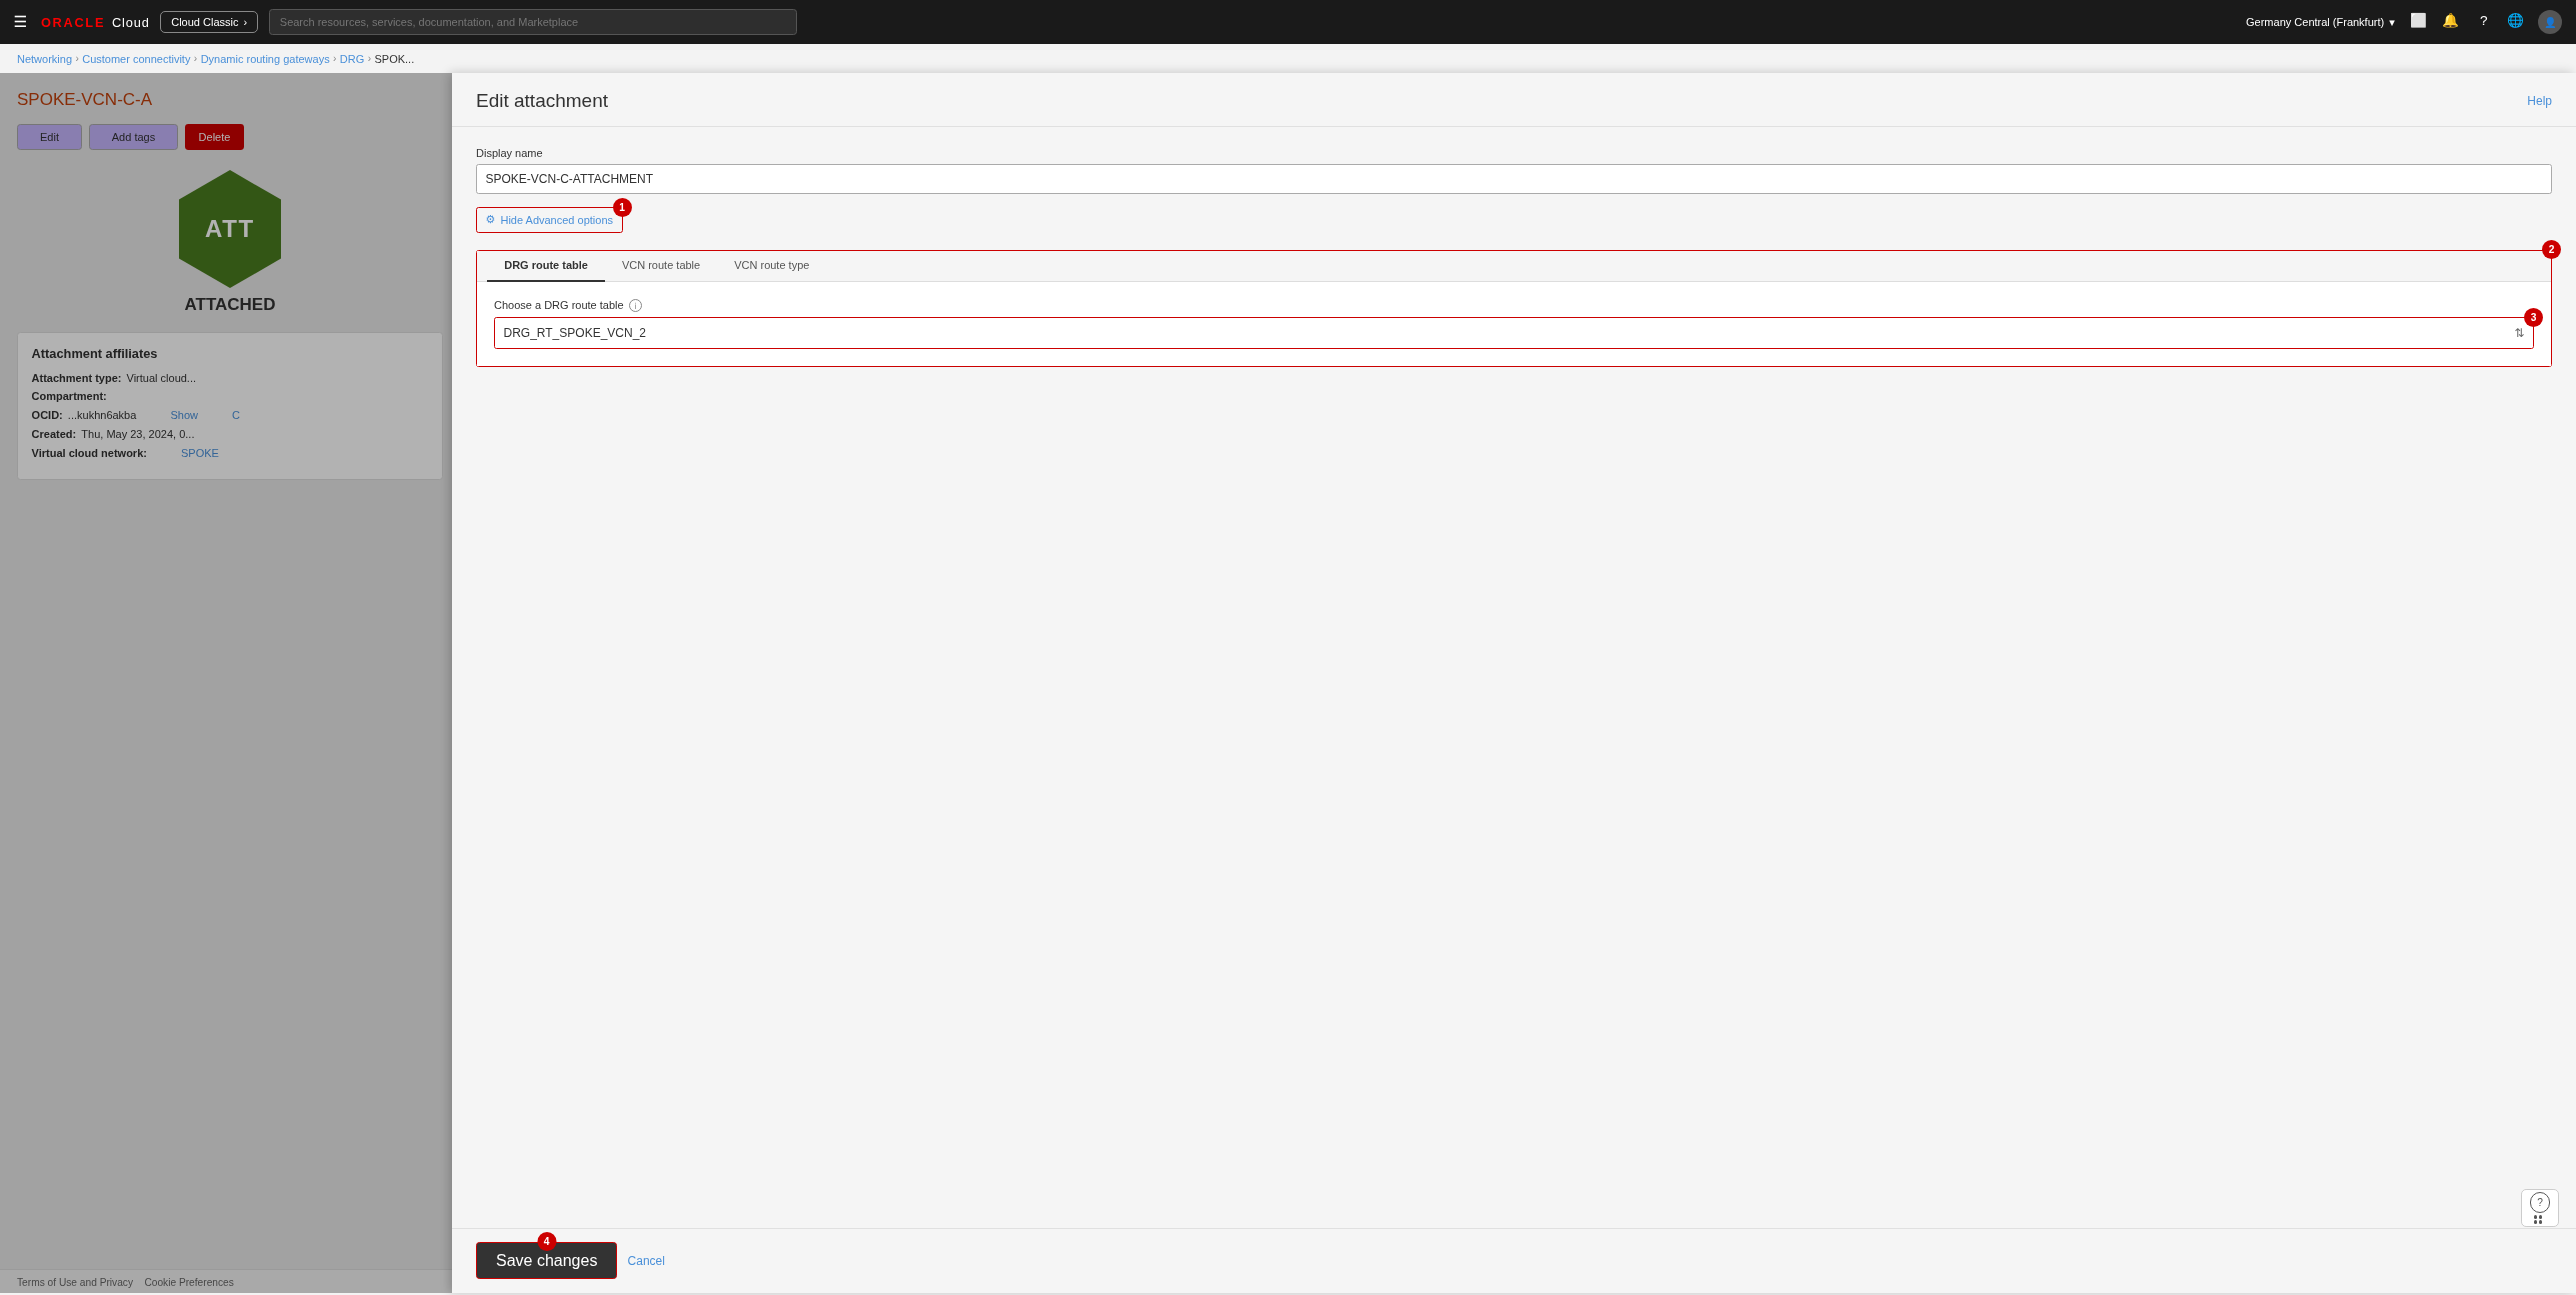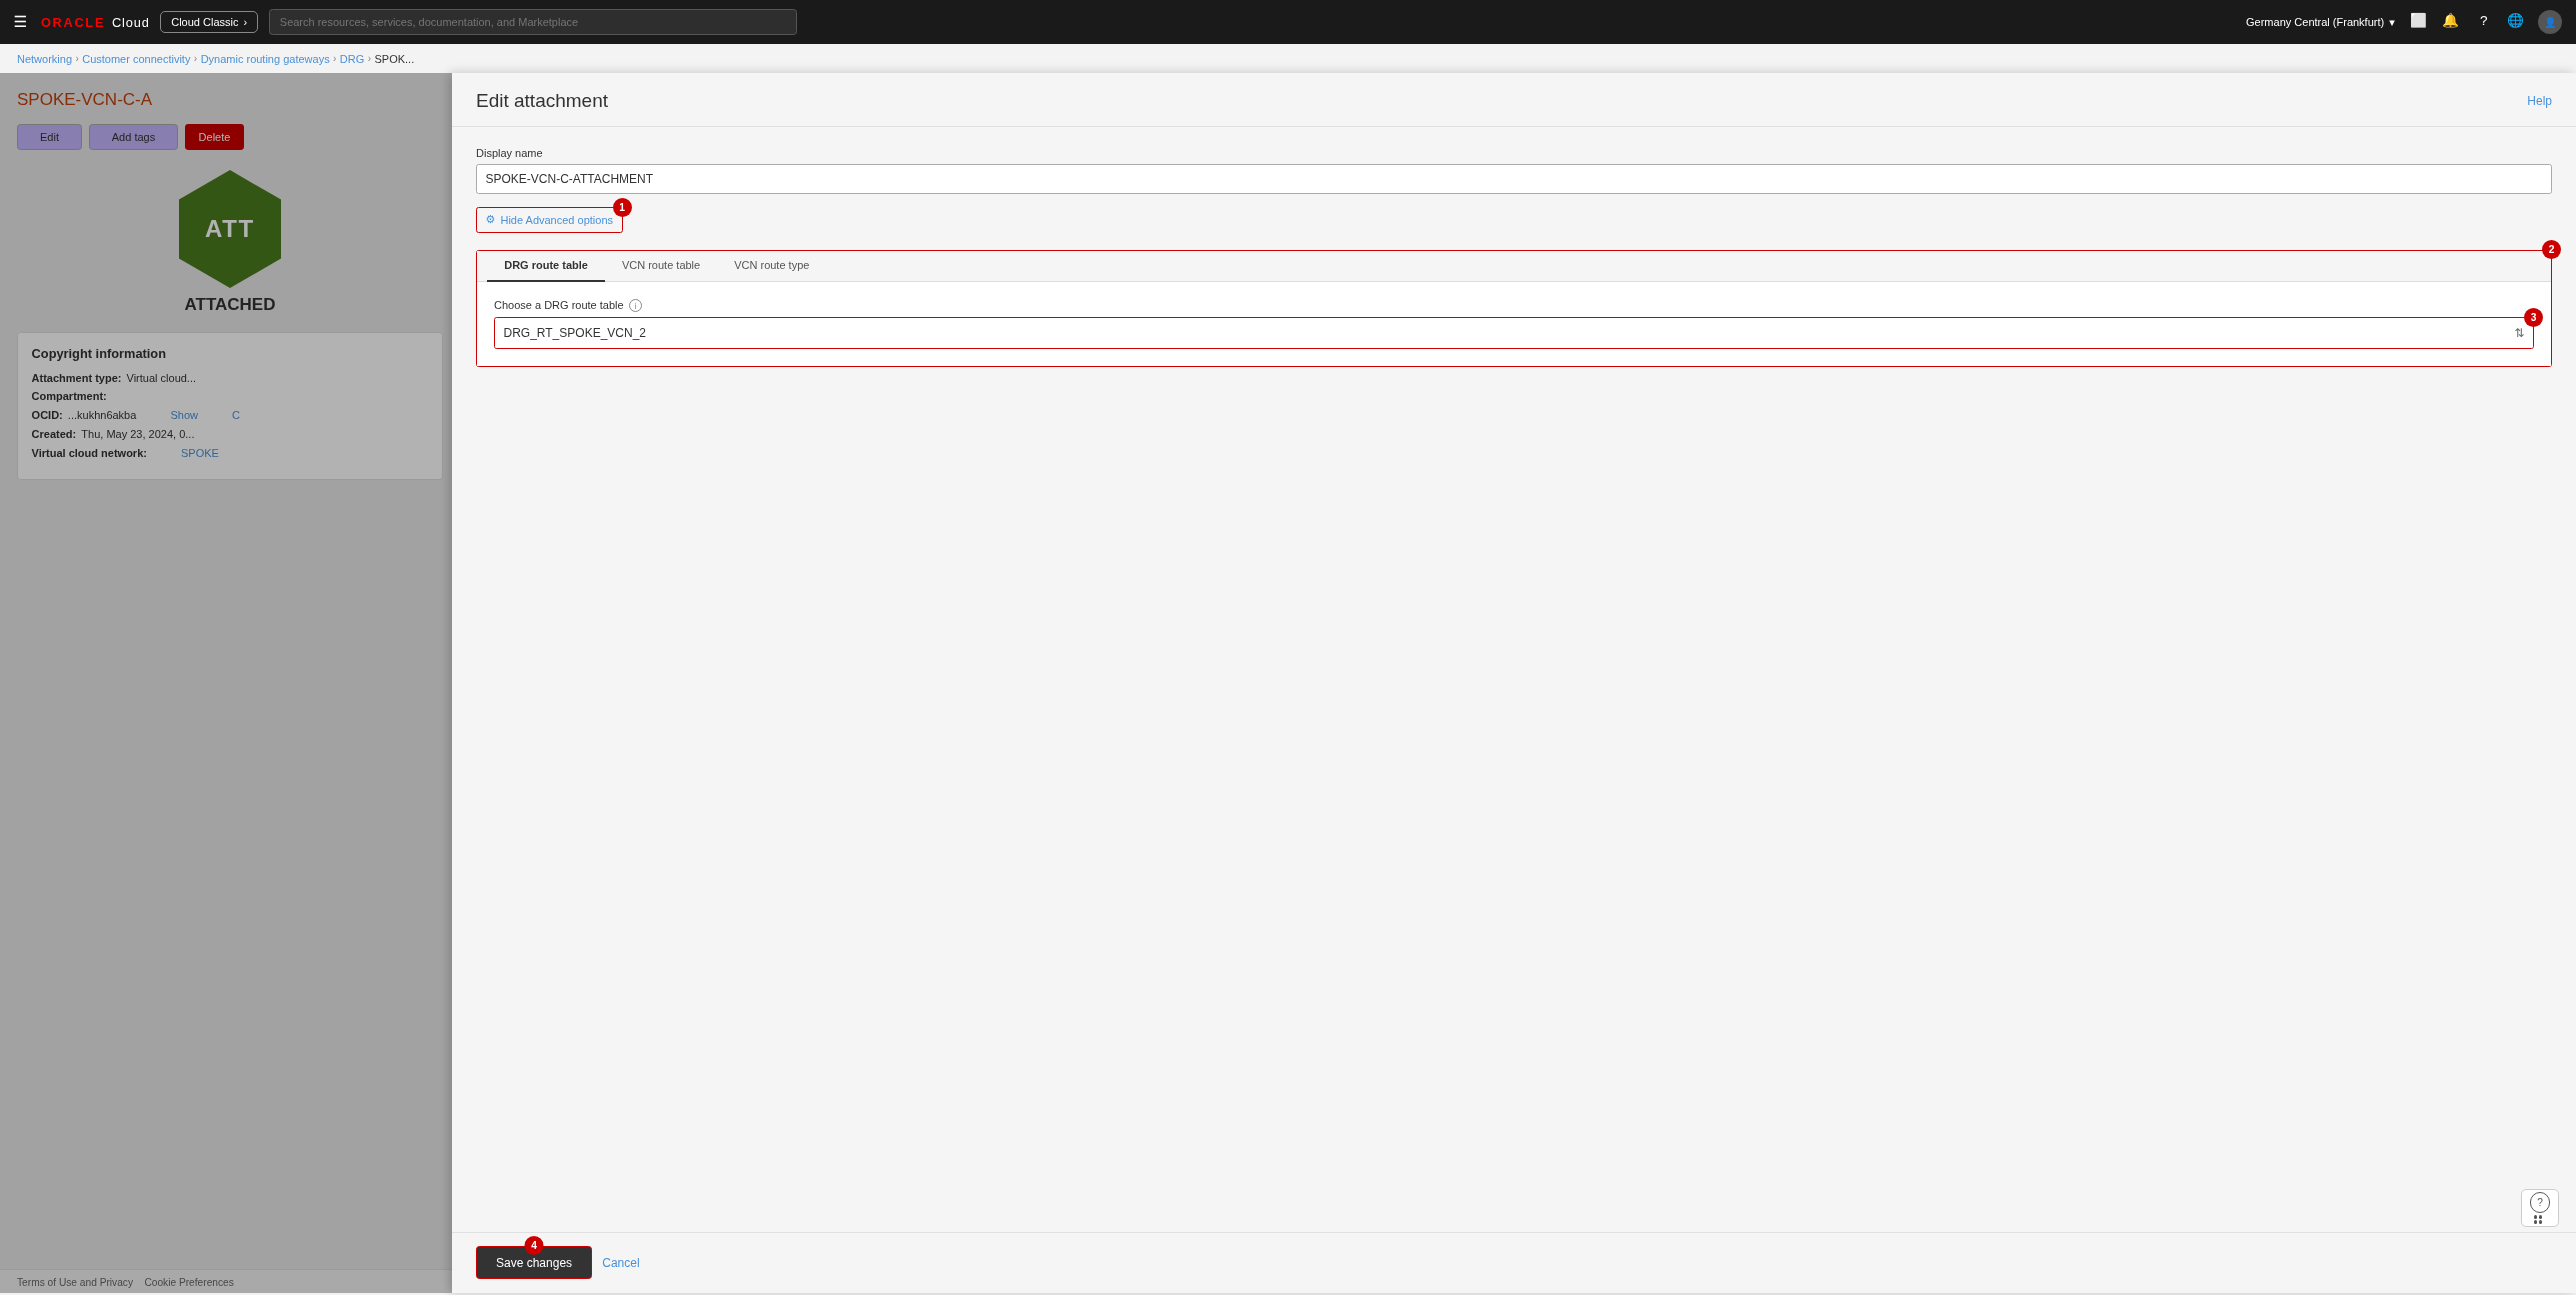--- a/index.html
+++ b/index.html
@@ -317,21 +317,21 @@
       border-radius: 50%;
       display: flex; align-items: center; justify-content: center;
       font-size: 10.2px; font-weight: 700;
     }
     .save-btn {
       background: #333;
       color: #fff;
       border: 1.7px solid #c00;
       padding: 8.5px 19px;
       border-radius: 3.4px;
-      font-size: 12px;
+      font-size: 16px;
       cursor: pointer;
     }
     .cancel-btn {
       background: transparent;
       border: none;
       color: #4a90d9;
       font-size: 12px;
       cursor: pointer;
       text-decoration: none;
     }
@@ -433,21 +433,21 @@
     </div>
 
     <div class="hex-container">
       <div class="hexagon">
         <span>ATT</span>
       </div>
       <span class="hex-label">ATTACHED</span>
     </div>
 
     <div class="info-section">
-      <div class="info-title">Copyright information</div>
+      <div class="info-title">Attachment affiliates</div>
       <div class="info-row">
         <span class="info-label">Attachment type:</span>
         <span>Virtual cloud...</span>
       </div>
       <div class="info-row">
         <span class="info-label">Compartment:</span>
         <span></span>
       </div>
       <div class="info-row">
         <span class="info-label">OCID:</span>

